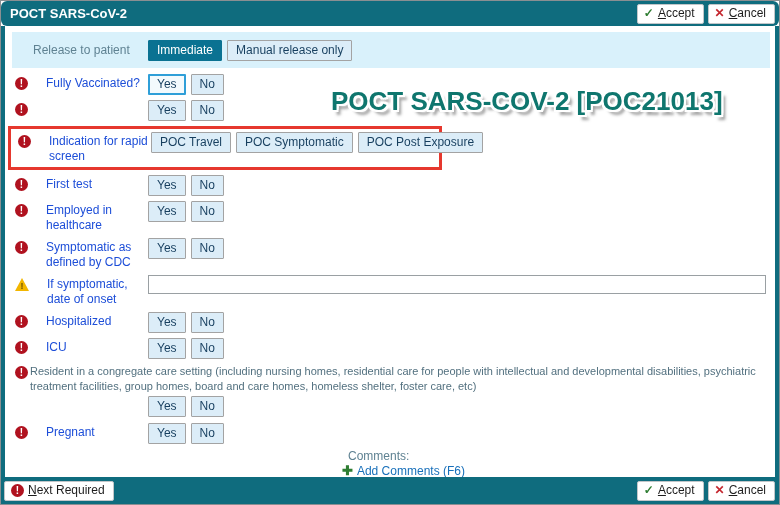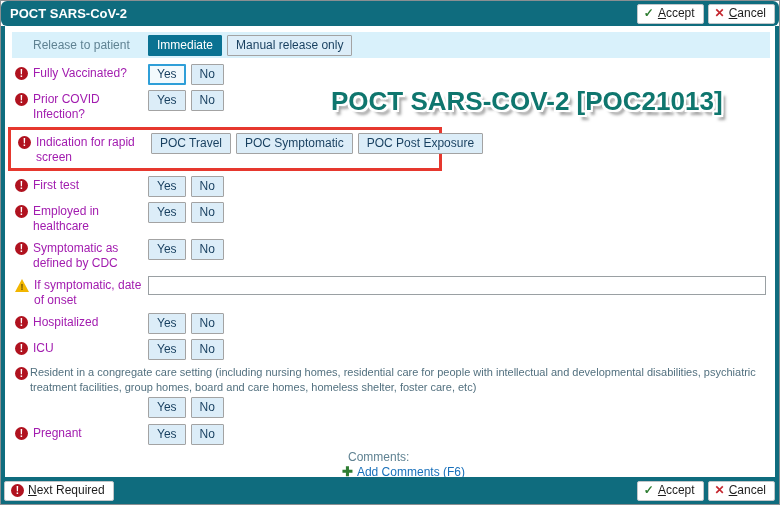--- a/index.html
+++ b/index.html
@@ -27,36 +27,36 @@
   .glyph-cross { color:#c4262e; font-weight:bold; font-size:12px; }
   .fl { display:inline-block; }
   .fl::first-letter { text-decoration:underline; }
   
   .content {
     flex:1 1 auto; background:#fff; border-left:4px solid #0f6c7e;
     border-right:4px solid #0f6c7e; padding:6px 5px 0 10px; position:relative;
     overflow:hidden;
   }
   .release-row {
-    margin:0 0 6px -3px; background:#d9f1fb; height:26px;
+    margin:0 0 6px -3px; background:#d9f1fb; height:36px;
     display:flex; align-items:center; padding-left:21px;
   }
   .release-label { width:115px; font-size:12px; color:#5f8292; }
   .seg { display:flex; gap:5px; }
   .opt-btn {
     background:#dcedf8; border:1px solid #a3a3a3; border-radius:1px;
     font-family:"Liberation Sans", sans-serif; font-size:12px; color:#173f5f;
     padding:2px 8px 3px; height:21px; cursor:default; white-space:nowrap;
   }
   .opt-btn.sel { background:#0a7292; border-color:#0a7292; color:#ffffff; }
   .opt-btn.focus { background:#f3fafd; border:2px solid #2f9fd8; padding:1px 7px 2px; }
   
   .row { display:flex; align-items:flex-start; margin-bottom:5px; min-height:21px; }
   .lbl { width:133px; flex:0 0 auto; display:flex; align-items:flex-start; padding-top:2px; }
-  .lbl-text { flex:1; font-size:12px; line-height:15px; color:#a21caf; padding-left:5px; }
+  .lbl-text { flex:1; font-size:12px; line-height:15px; color:#1d4ed8; padding-left:18px; }
   .req {
     flex:0 0 auto; width:13px; height:13px; margin-top:1px; border-radius:50%;
     background:#b0121f; color:#fff; font-size:10px; font-weight:bold;
     text-align:center; line-height:13px;
   }
   .warn {
     flex:0 0 auto; width:14px; height:13px; margin-top:1px; position:relative;
     background:#f2b600; clip-path:polygon(50% 0, 100% 100%, 0 100%);
     color:#6b5200; font-size:9px; font-weight:bold; text-align:center; line-height:16px;
   }
@@ -135,21 +135,20 @@
       </div>
       <div class="ctrl">
         <button class="opt-btn focus">Yes</button>
         <button class="opt-btn">No</button>
       </div>
     </div>
 
     <div class="row">
       <div class="lbl">
         <span class="req">!</span>
-        <span class="lbl-text">Prior COVID Infection?</span>
       </div>
       <div class="ctrl">
         <button class="opt-btn">Yes</button>
         <button class="opt-btn">No</button>
       </div>
     </div>
 
     <div class="red-box">
       <div class="row">
         <div class="lbl">

